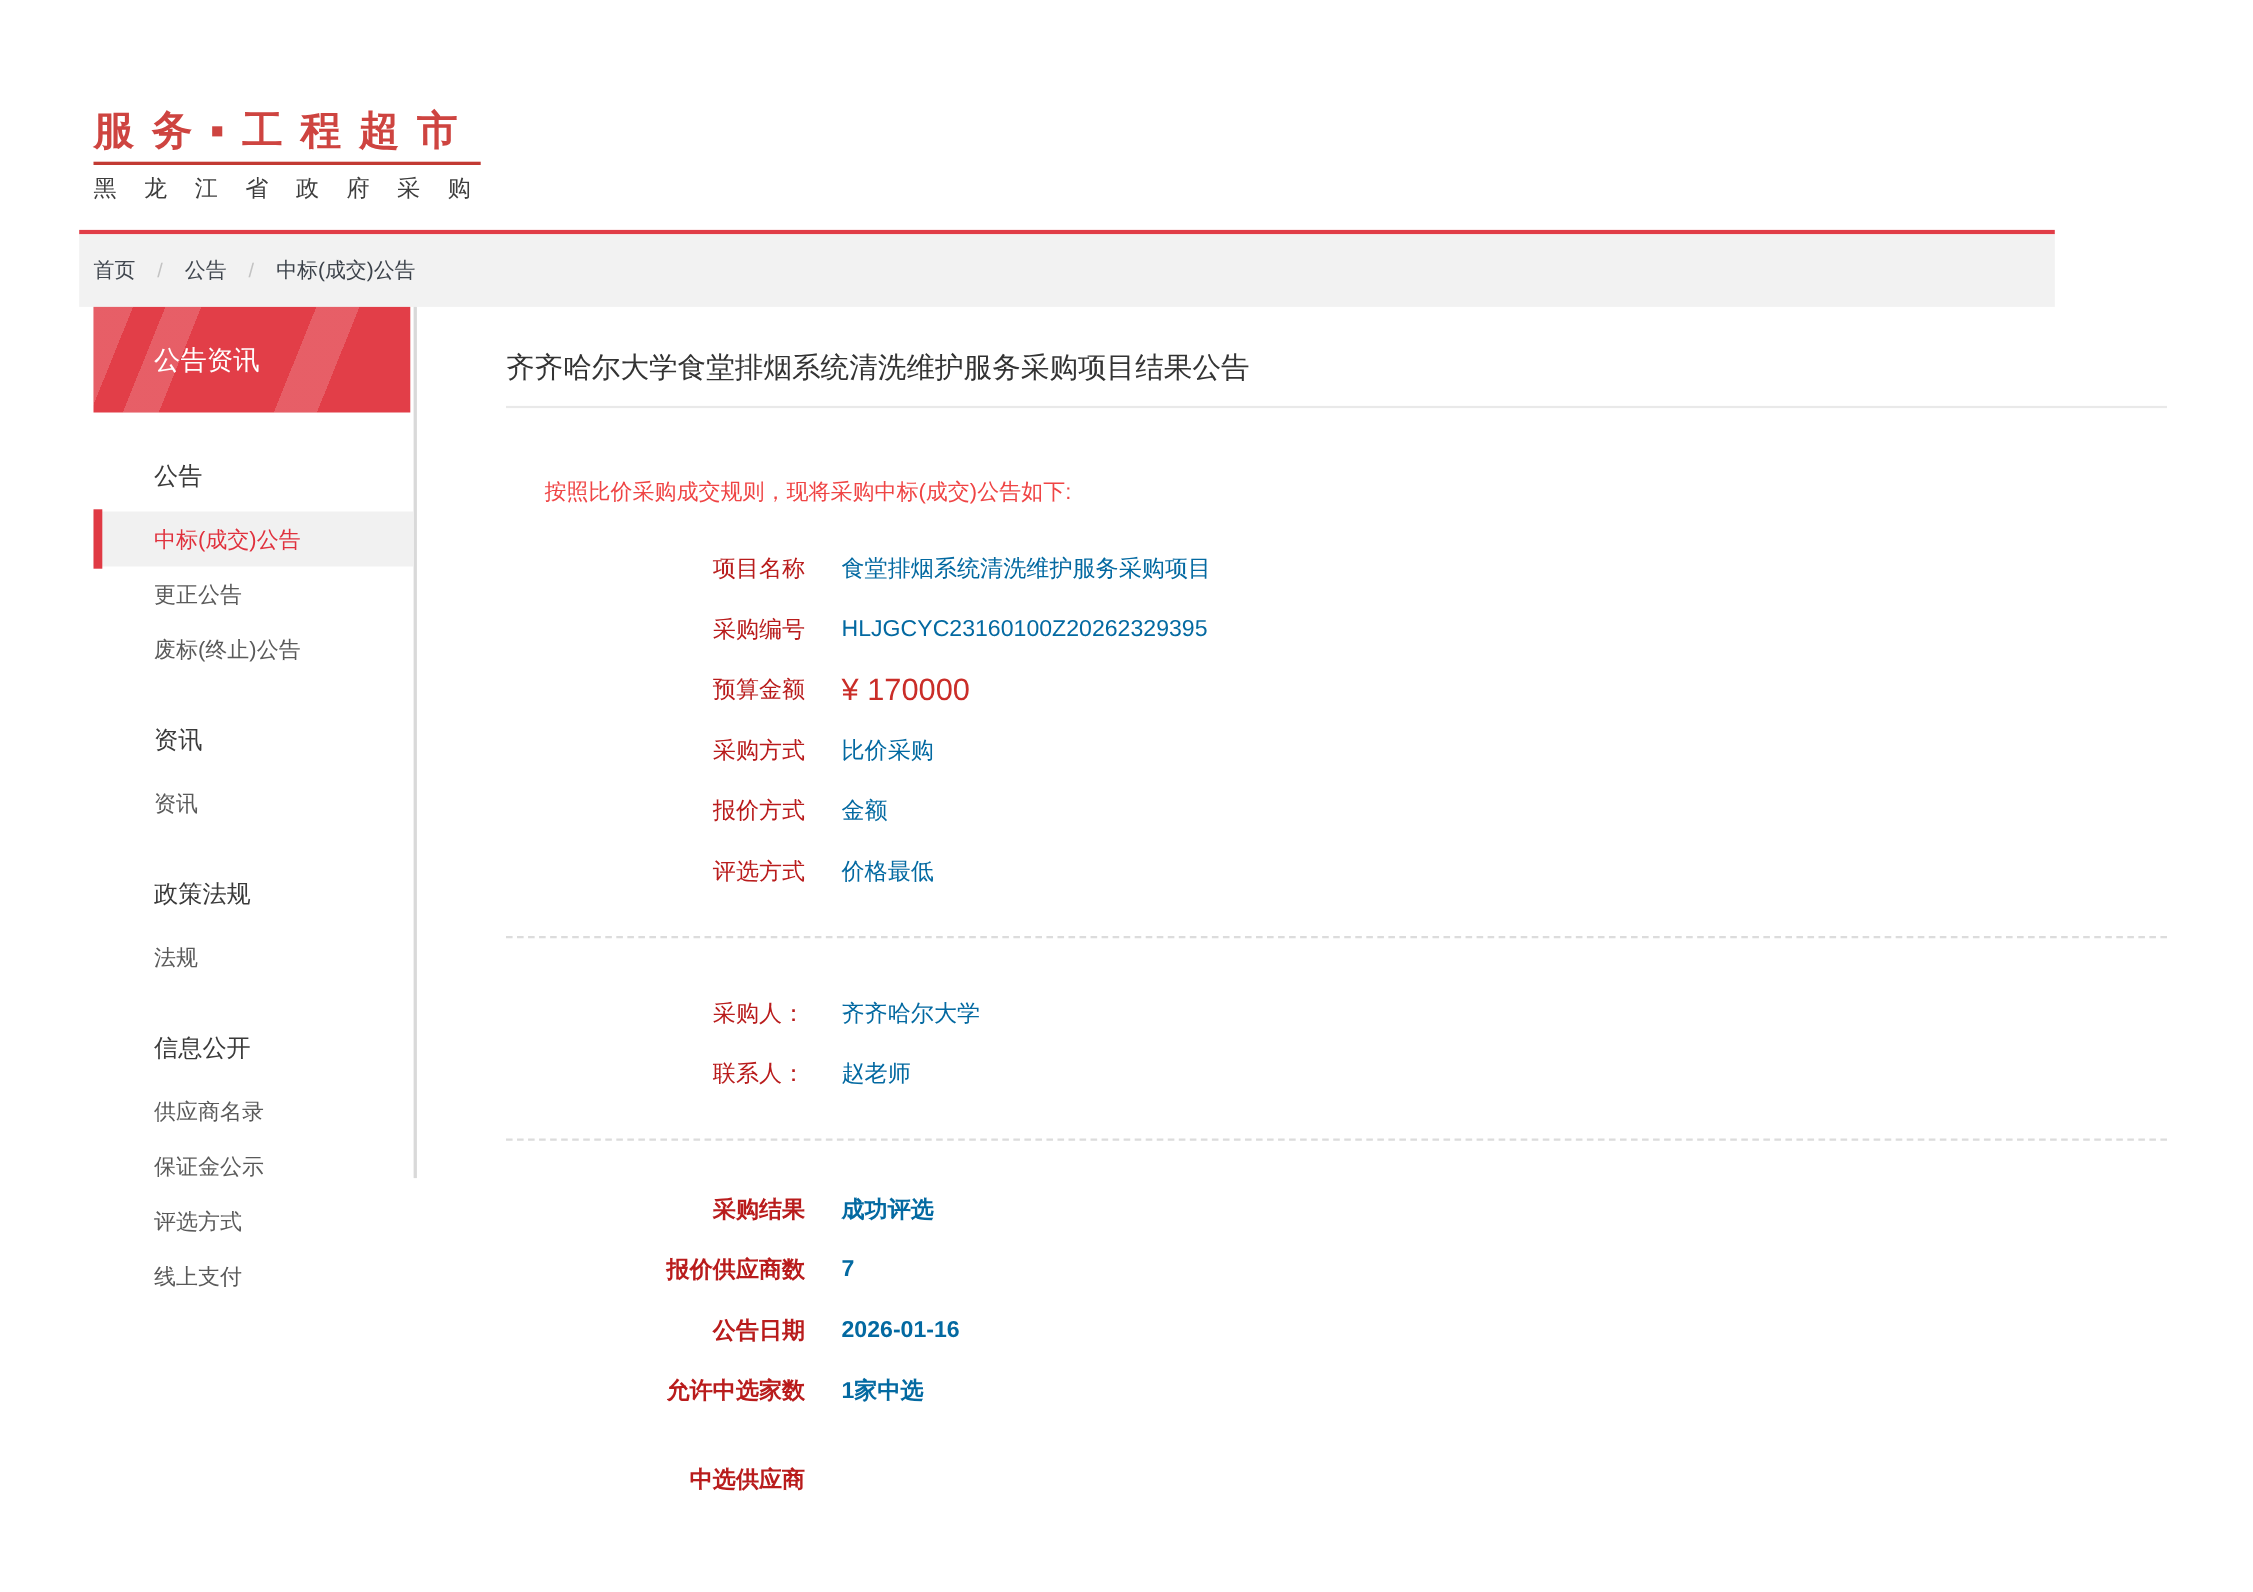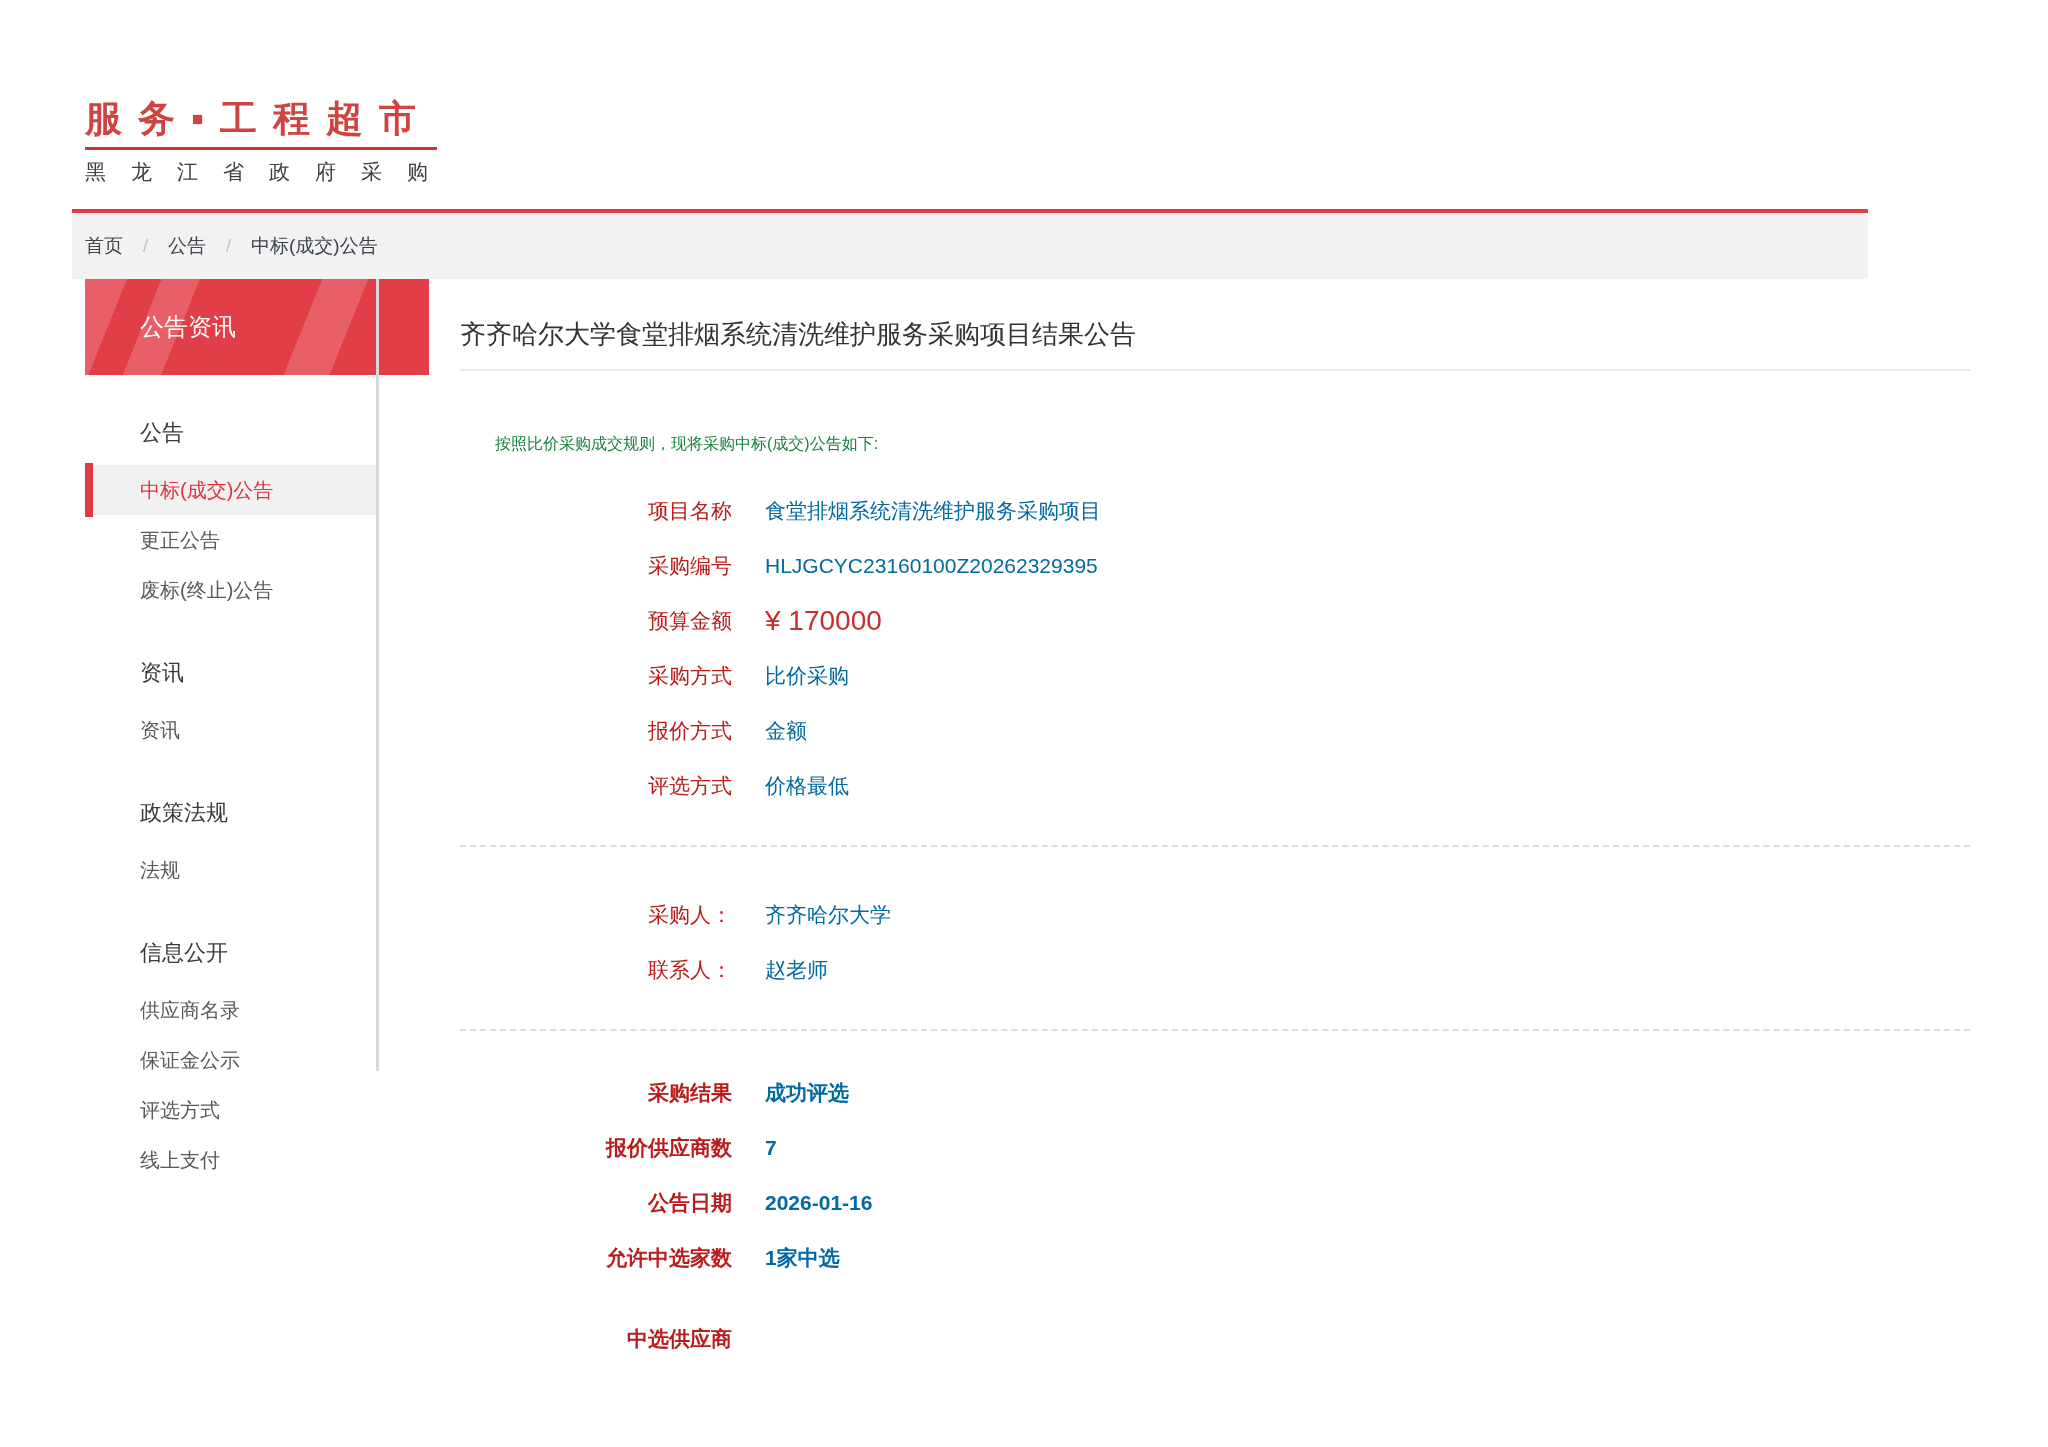--- a/index.html
+++ b/index.html
@@ -23,40 +23,40 @@
   .crumb-sep { font-size:18px; color:#c3c3c3; margin:0 20px; }
   .crumb-current { font-size:19px; color:#3c424a; }
 
   
   .content { display:flex; margin-left:85px; }
 
   
   .sidebar { width:291px; flex:none; position:relative; }
   .sidebar-track { position:absolute; left:291px; top:0; width:3px; height:792px;
                    background:#d9d9d9; }
-  .side-panel-title { width:344px; height:96px; background:#e23e48; color:#ffffff;
+  .side-panel-title { width:288px; height:96px; background:#e23e48; color:#ffffff;
     font-size:24px; display:flex; align-items:center; padding-left:55px;
     background-image:linear-gradient(112deg,
       rgba(255,255,255,.17) 0 11%, rgba(255,255,255,0) 11% 20%,
       rgba(255,255,255,.17) 20% 30%, rgba(255,255,255,0) 30% 62%,
       rgba(255,255,255,.17) 62% 74%, rgba(255,255,255,0) 74%); }
   .side-section-title { font-size:22px; color:#3a3a3a; padding-left:55px;
                         margin-top:38px; margin-bottom:12px; line-height:40px; }
   .side-item { height:50px; display:flex; align-items:center; padding-left:55px;
                font-size:20px; color:#5a5a5a; cursor:pointer; position:relative; }
   .side-item.active { background:#f1f1f1; color:#e0313d; }
   .side-item.active .active-bar { position:absolute; left:0; top:-2px; bottom:-2px;
                width:8px; background:#e03a44; }
 
   
   .main { margin-left:84px; width:1510px; }
   .page-title { margin-top:37px; font-size:26px; font-weight:500; color:#333333;
                 line-height:36px; }
   .title-rule { margin-top:17px; height:2px; background:#e9e9e9; }
-  .intro { margin-top:63px; padding-left:35px; font-size:16px; color:#15803d; }
+  .intro { margin-top:63px; padding-left:35px; font-size:20px; color:#ef4444; }
 
   .fields { margin-top:28px; }
   .field-row { display:flex; align-items:center; height:55px; }
   .field-label { width:272px; text-align:right; font-size:21px; color:#b91c1c;
                  flex:none; }
   .field-value { margin-left:33px; font-size:21px; color:#0369a1; }
   .field-value.amount { color:#ca2d28; font-size:28px; }
 
   .dashed-rule { border:none; border-top:2px dashed #dcdcdc; margin-top:32px; }
   .fields.group2 { margin-top:40px; }

